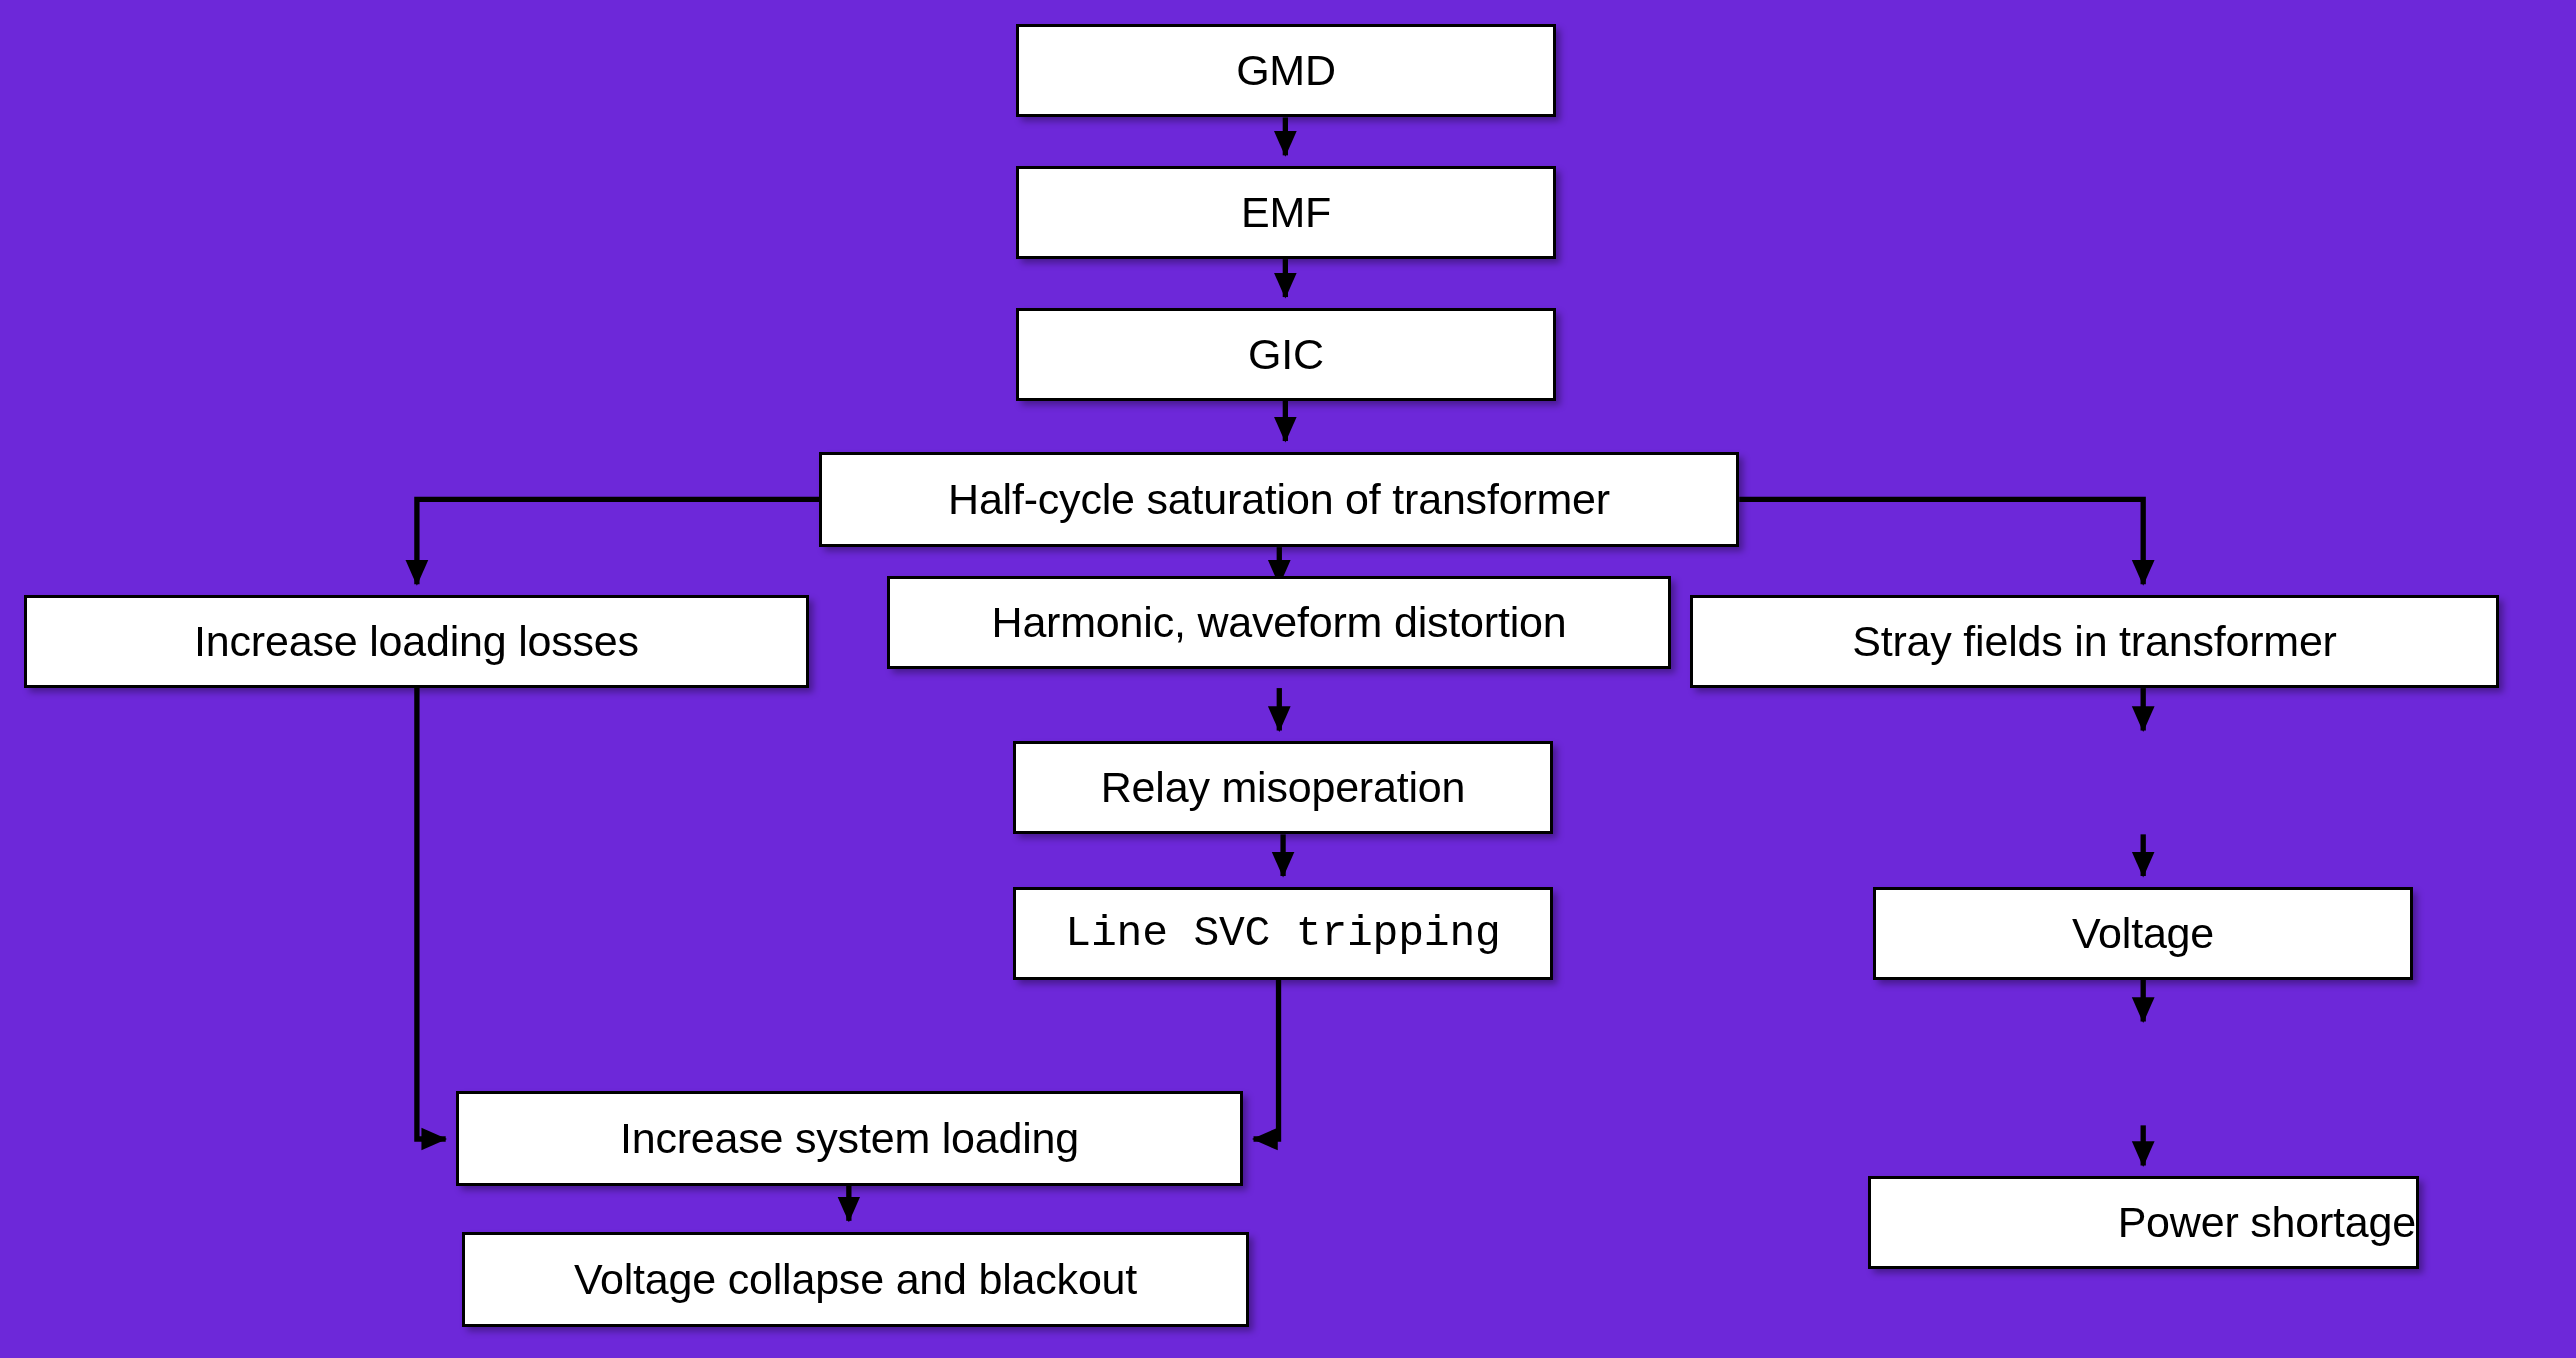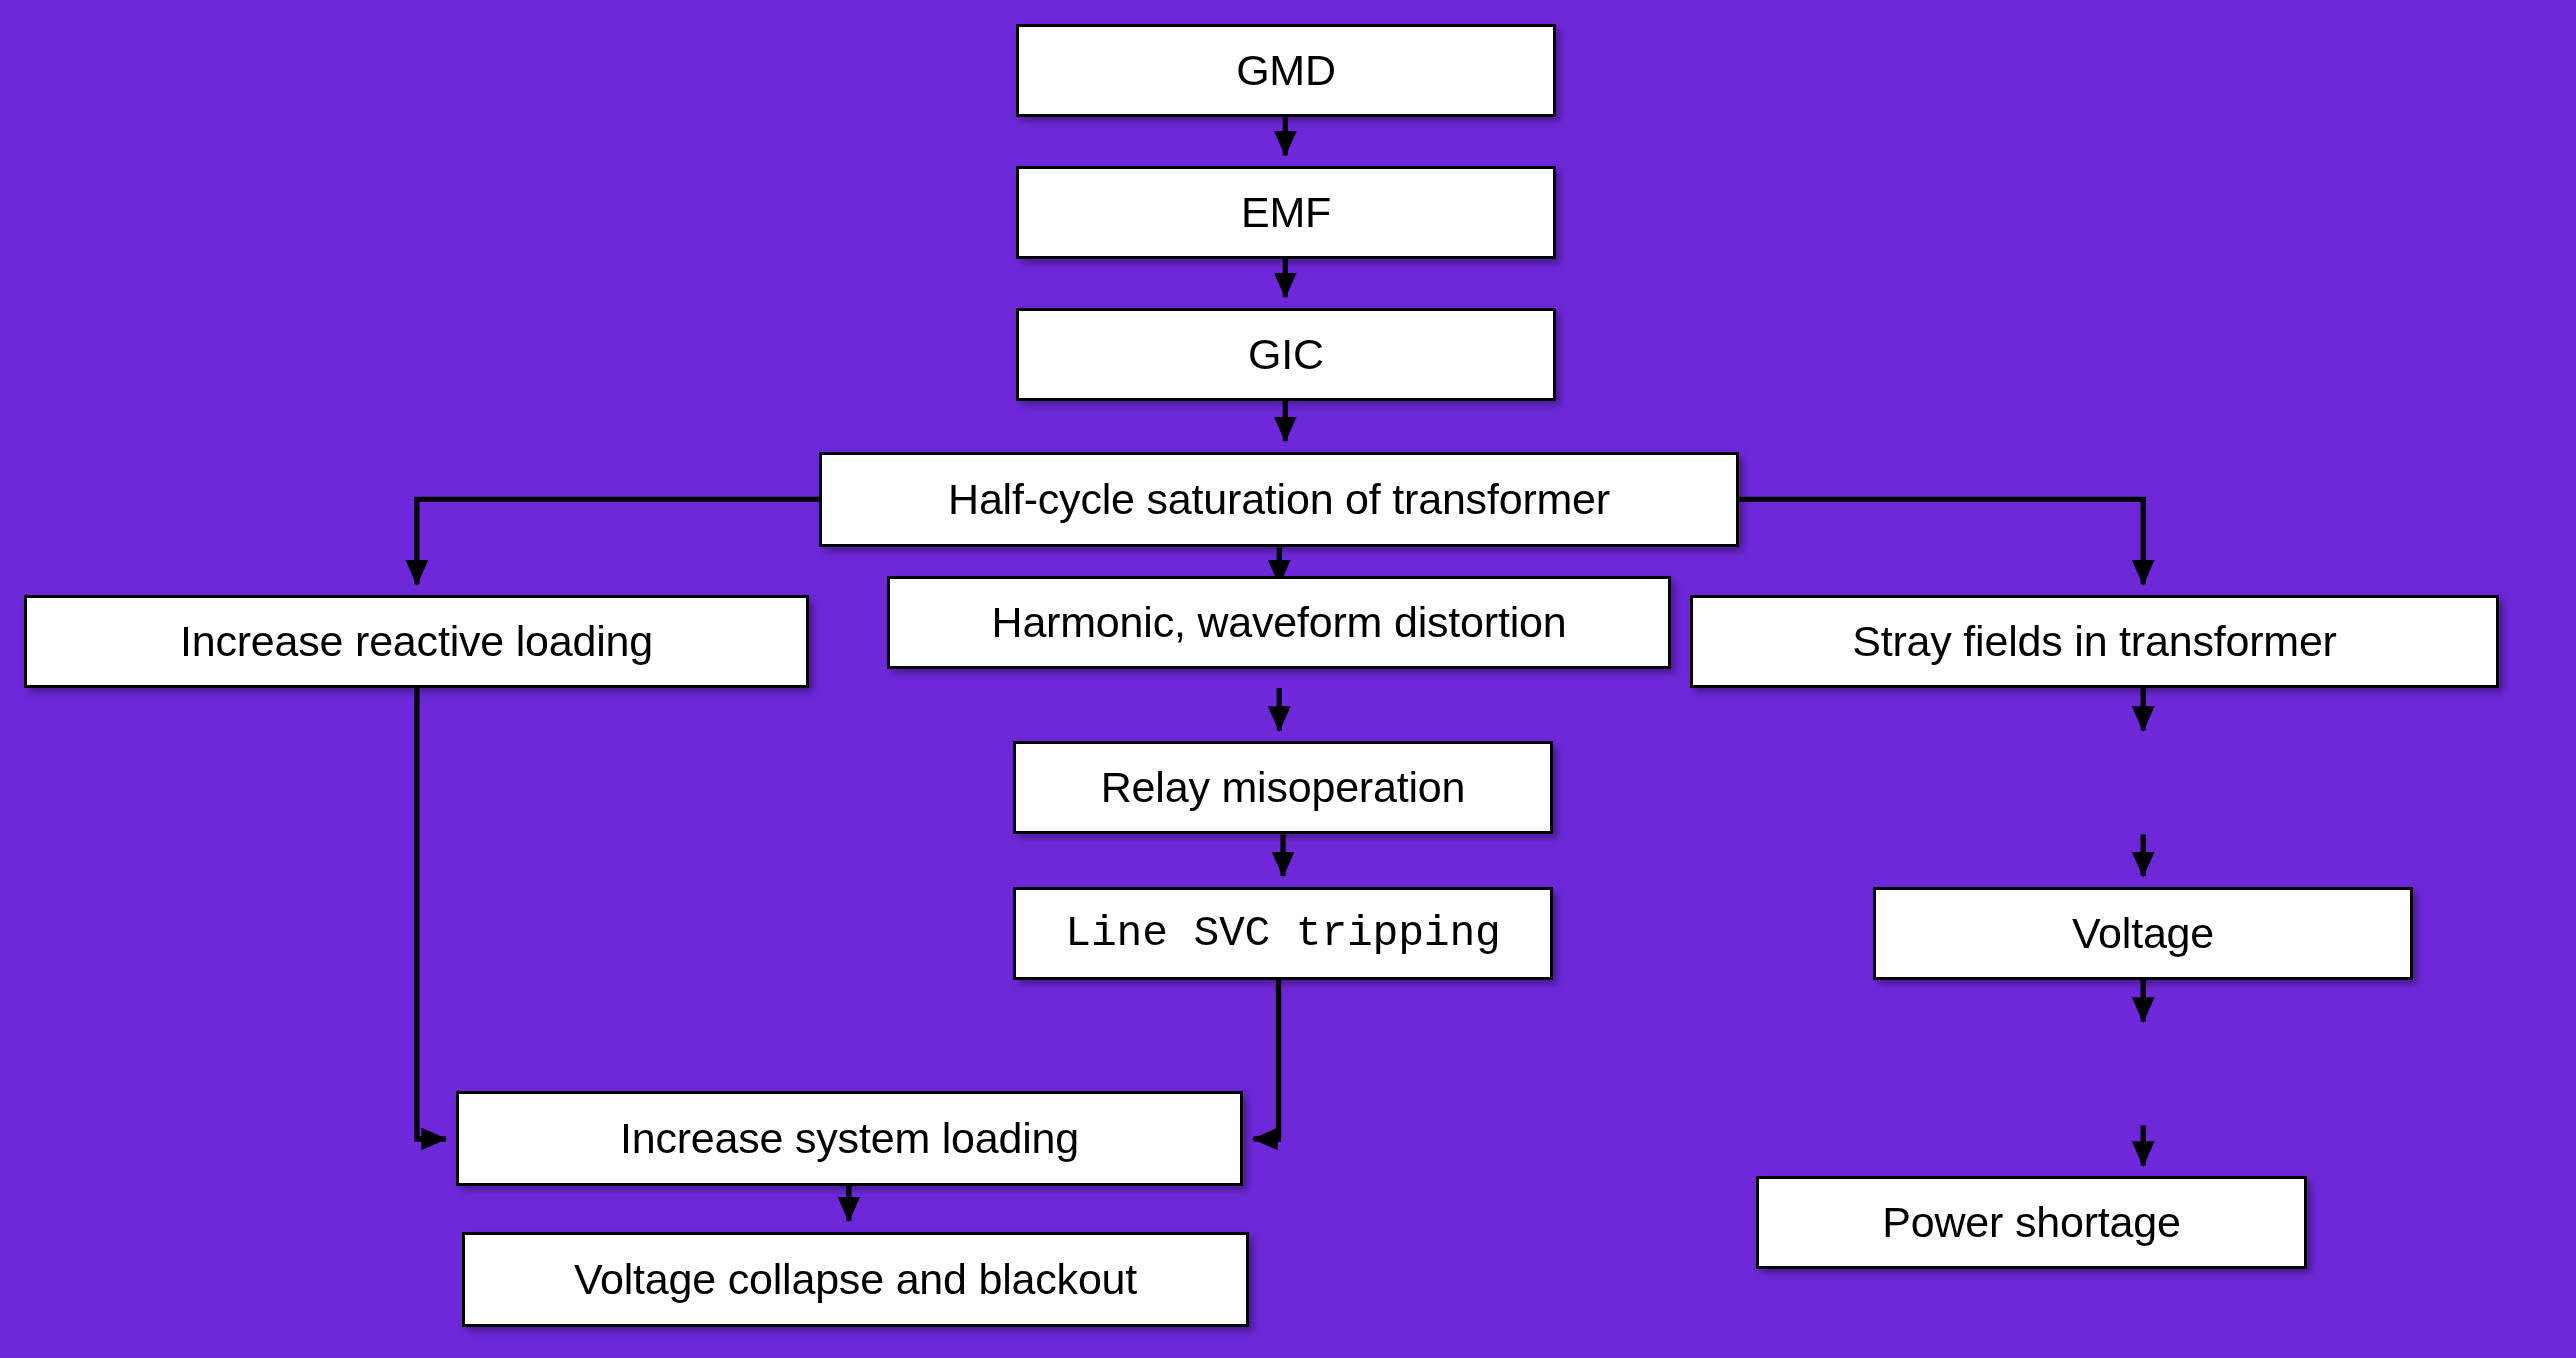--- a/index.html
+++ b/index.html
@@ -102,21 +102,21 @@
 
   <div class="node" style="left:1016px;top:308px;width:540px;height:93px;">
     <span class="node-label">GIC</span>
   </div>
 
   <div class="node" style="left:819px;top:452px;width:920px;height:95px;">
     <span class="node-label">Half-cycle saturation of transformer</span>
   </div>
 
   <div class="node" style="left:24px;top:595px;width:785px;height:93px;">
-    <span class="node-label">Increase reactive loading</span>
+    <span class="node-label">Increase loading losses</span>
   </div>
 
   <div class="node" style="left:887px;top:576px;width:784px;height:93px;">
     <span class="node-label">Harmonic, waveform distortion</span>
   </div>
 
   <div class="node" style="left:1690px;top:595px;width:809px;height:93px;">
     <span class="node-label">Stray fields in transformer</span>
   </div>
 
@@ -131,21 +131,21 @@
 
   <div class="node" style="left:1873px;top:887px;width:540px;height:93px;">
     <span class="node-label">Voltage</span>
   </div>
 
 
   <div class="node" style="left:456px;top:1091px;width:787px;height:95px;">
     <span class="node-label">Increase system loading</span>
   </div>
 
-  <div class="node" style="left:1756px;top:1176px;width:551px;height:93px;">
+  <div class="node" style="left:1868px;top:1176px;width:551px;height:93px;justify-content:flex-end;">
     <span class="node-label">Power shortage</span>
   </div>
 
   <div class="node" style="left:462px;top:1232px;width:787px;height:95px;">
     <span class="node-label">Voltage collapse and blackout</span>
   </div>
 
 </div>
 
 

